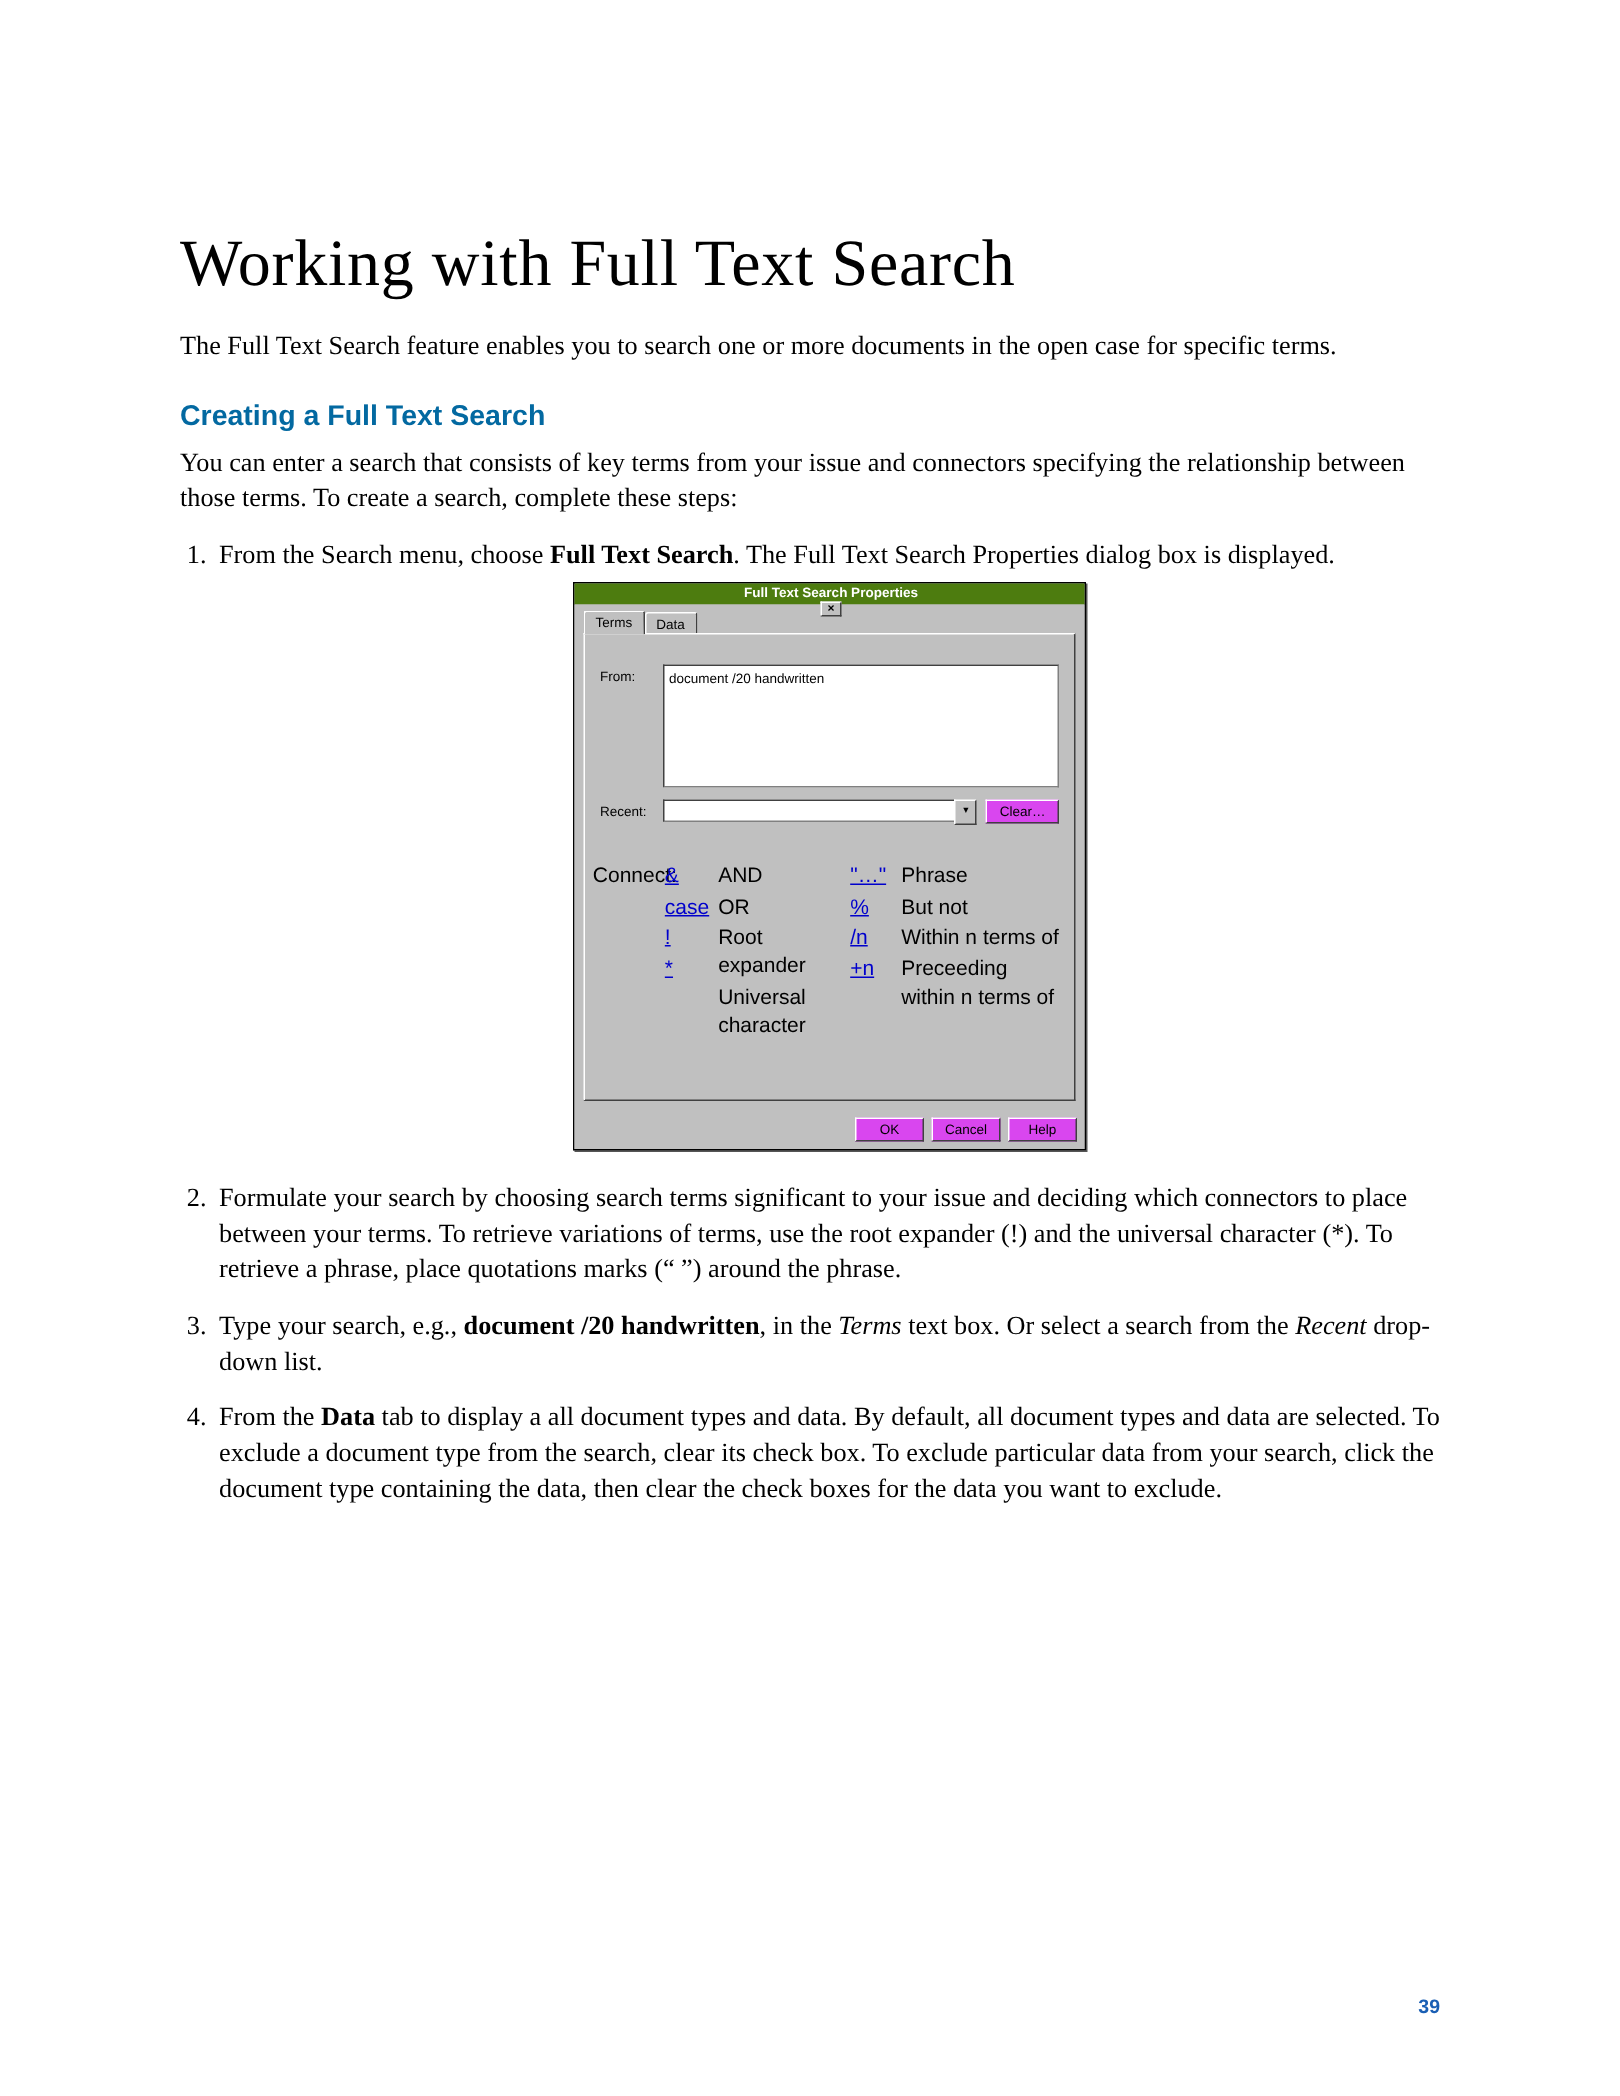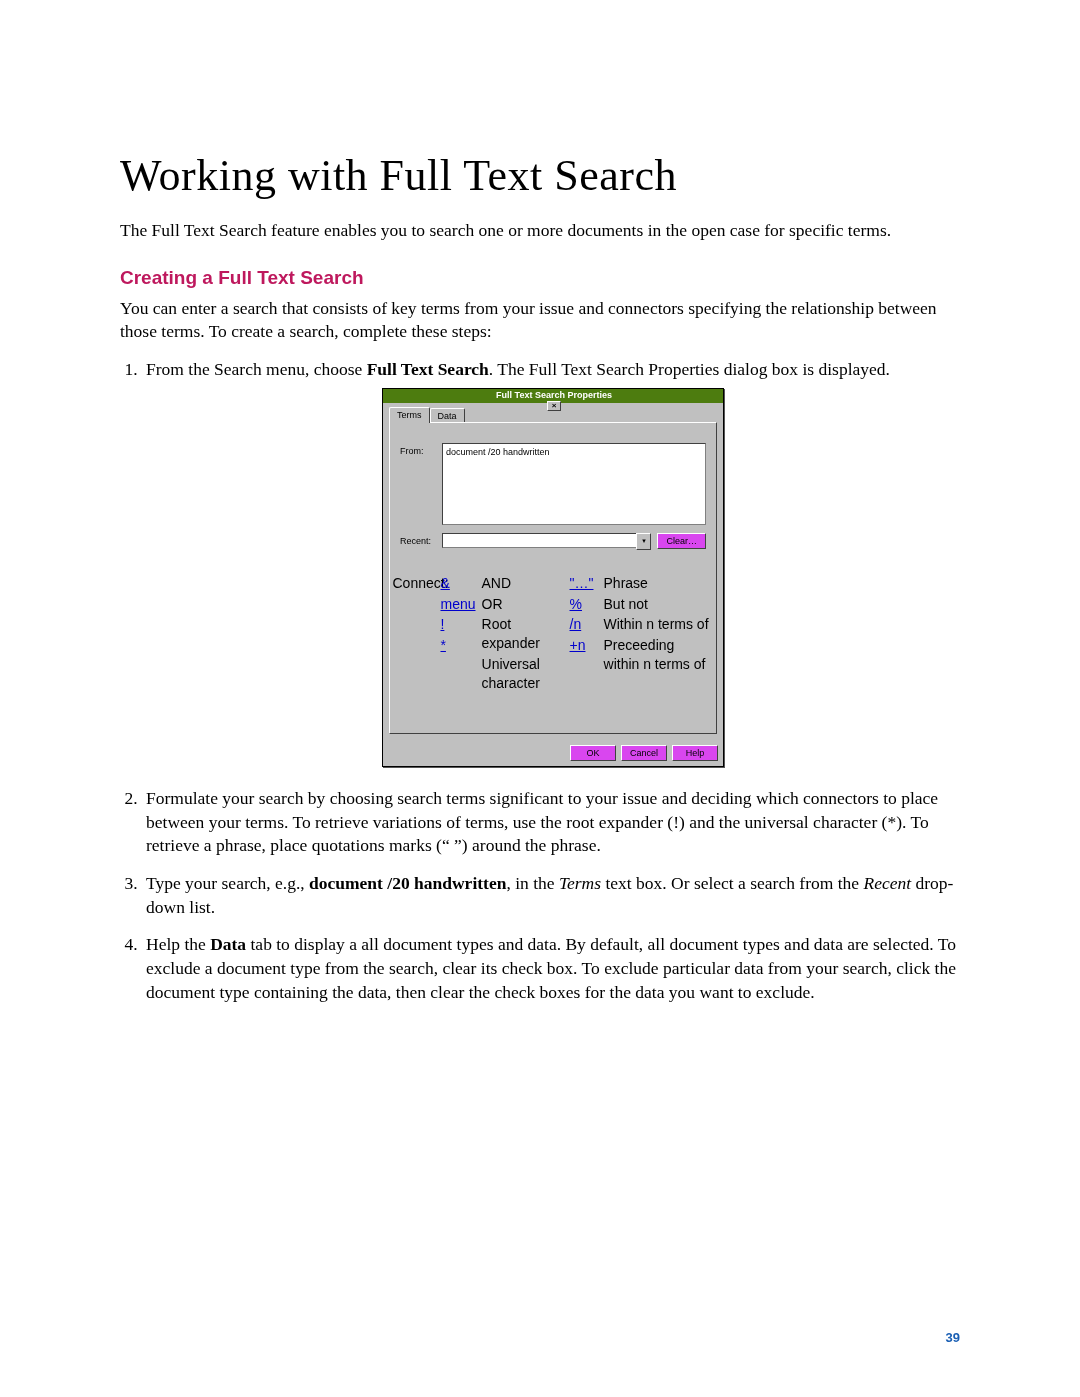--- a/index.html
+++ b/index.html
@@ -21,21 +21,21 @@
     margin: 0 0 18px 0;
     letter-spacing: 0.5px;
   }
   p.intro, p.body, .step-text {
     font-size: 17.5px;
     line-height: 1.35;
     margin: 0 0 14px 0;
   }
   h2.section {
     font-family: "Segoe UI", Arial, sans-serif;
-    color: #be185d;
+    color: #0369a1;
     font-size: 19px;
     font-weight: 700;
     margin: 24px 0 8px 0;
   }
   ol.steps {
     margin: 8px 0 0 0;
     padding-left: 22px;
     font-size: 17.5px;
     line-height: 1.35;
   }
@@ -258,21 +258,21 @@
                   <div class="cb-field"></div>
                   <div class="cb-btn">▾</div>
                 </div>
                 <span class="btn">Clear…</span>
               </div>
 
               <div class="connect-grid">
                 <div class="lbl">Connect:</div>
                 <div class="conn-col">
                   <span class="conn-sym">&amp;</span>
-                  <span class="conn-sym">menu</span>
+                  <span class="conn-sym">case</span>
                   <span class="conn-sym">!</span>
                   <span class="conn-sym">*</span>
                 </div>
                 <div class="conn-col">
                   <span class="conn-desc">AND</span>
                   <span class="conn-desc">OR</span>
                   <span class="conn-desc">Root expander</span>
                   <span class="conn-desc">Universal character</span>
                 </div>
                 <div class="conn-col">
@@ -301,18 +301,18 @@
 
     <li>
       <span>Formulate your search by choosing search terms significant to your issue and deciding which connectors to place between your terms. To retrieve variations of terms, use the root expander (!) and the universal character (*). To retrieve a phrase, place quotations marks (“ ”) around the phrase.</span>
     </li>
 
     <li>
       <span>Type your search, e.g., </span><span class="bold">document /20 handwritten</span><span>, in the </span><span class="italic">Terms</span><span> text box. Or select a search from the </span><span class="italic">Recent</span><span> drop-down list.</span>
     </li>
 
     <li>
-      <span>Help the </span><span class="bold">Data</span><span> tab to display a all document types and data. By default, all document types and data are selected. To exclude a document type from the search, clear its check box. To exclude particular data from your search, click the document type containing the data, then clear the check boxes for the data you want to exclude.</span>
+      <span>From the </span><span class="bold">Data</span><span> tab to display a all document types and data. By default, all document types and data are selected. To exclude a document type from the search, clear its check box. To exclude particular data from your search, click the document type containing the data, then clear the check boxes for the data you want to exclude.</span>
     </li>
   </ol>
 
   <div class="page-number">39</div>
 </div>
 
 </body></html>

